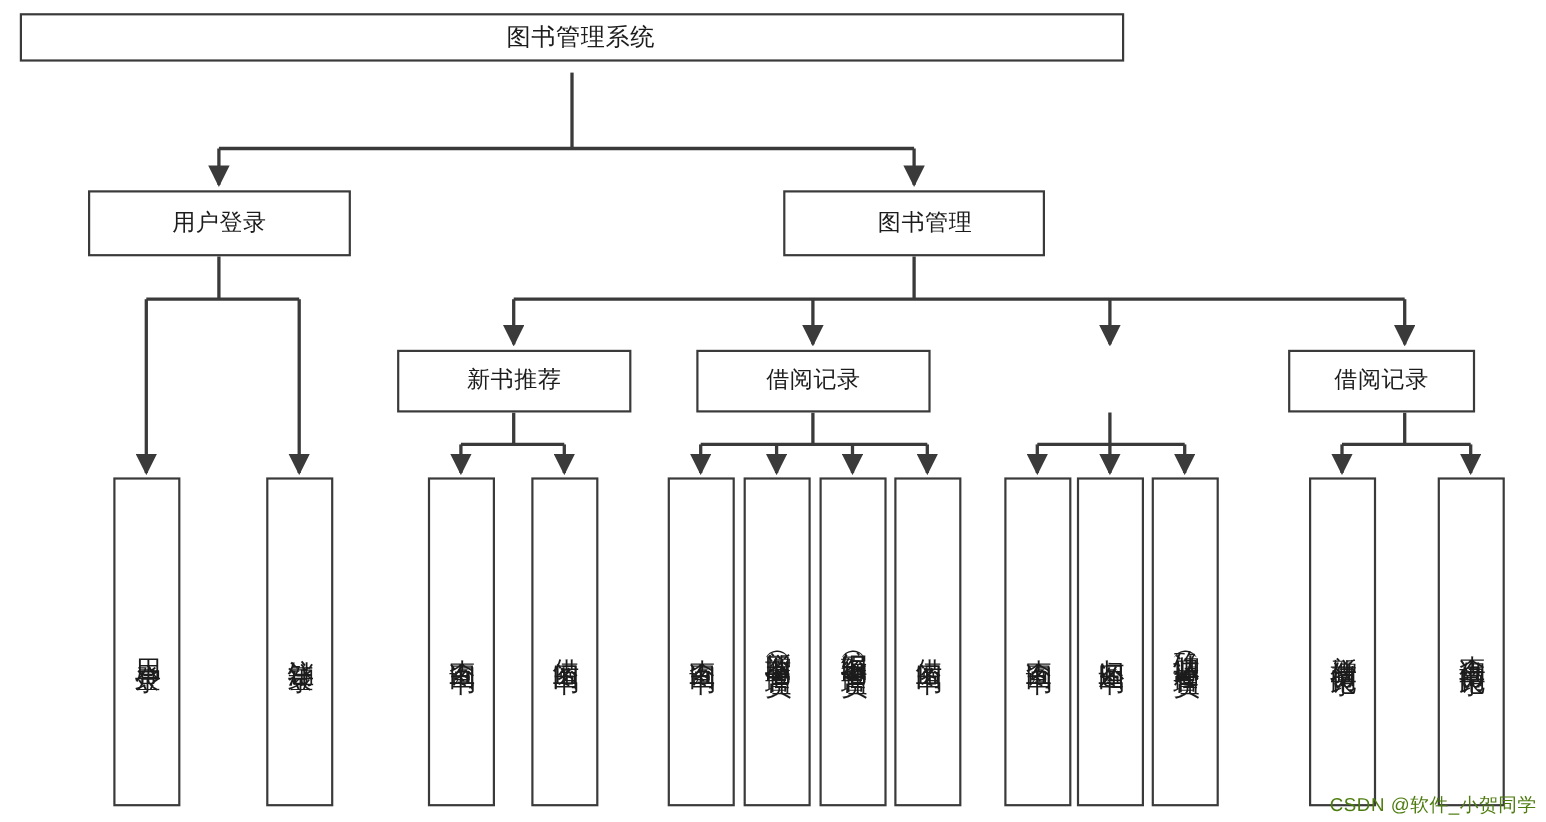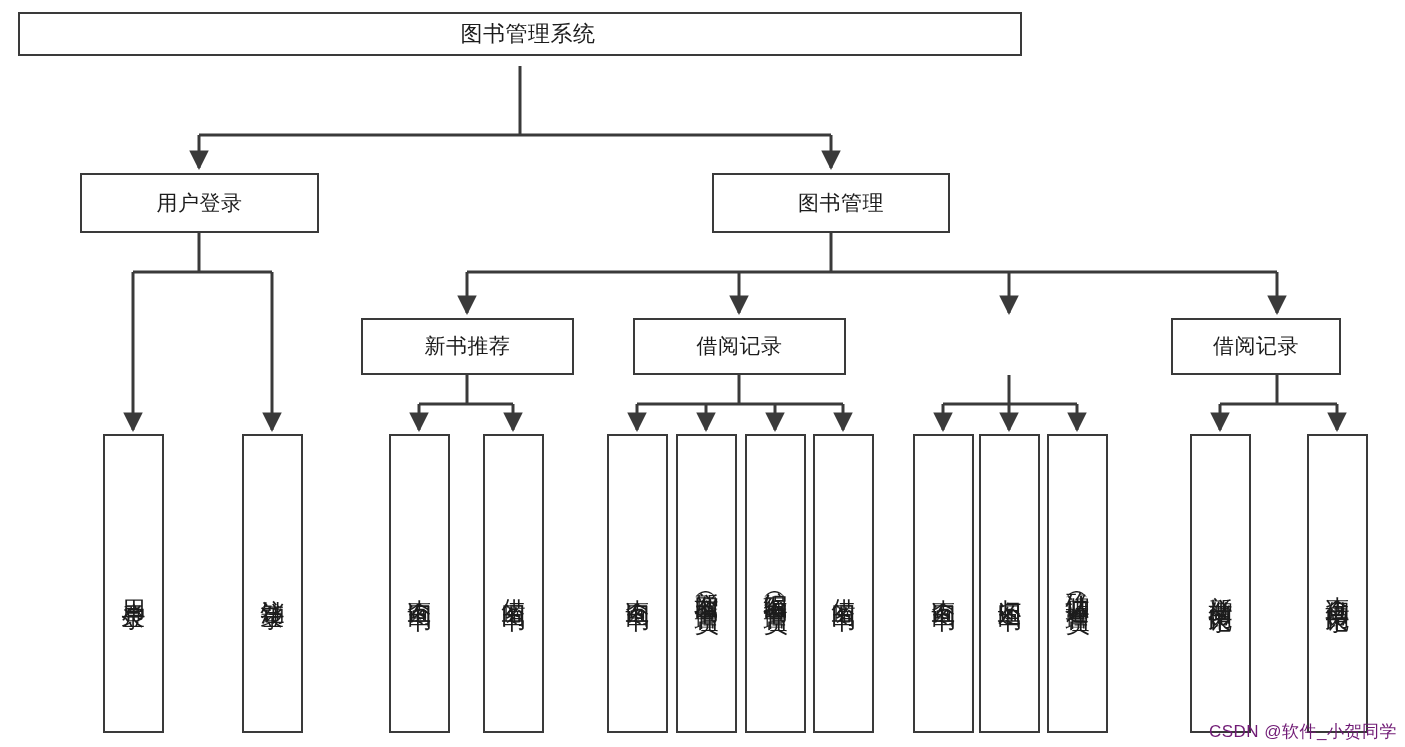--- a/index.html
+++ b/index.html
@@ -60,21 +60,21 @@
     font-size: 24px;
     line-height: 1.0;
     letter-spacing: 3px;
     white-space: nowrap;
   }
   .watermark {
     position: absolute;
     right: 8px;
     bottom: 4px;
     font-size: 17px;
-    color: #701a75;
+    color: #4d7c0f;
     letter-spacing: 0.5px;
     white-space: nowrap;
     user-select: none;
   }
 </style>
 </head>
 <body>
 
 <div id="diagram-root">
 

